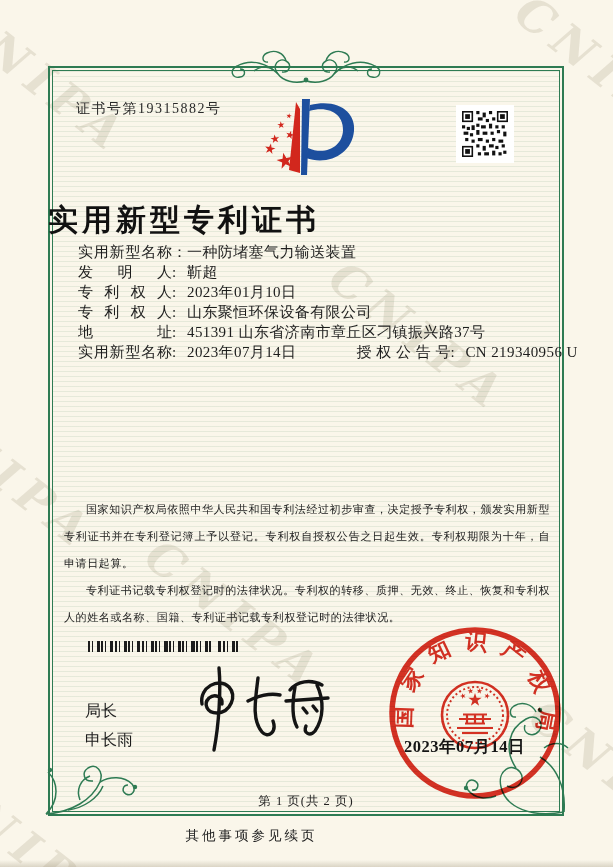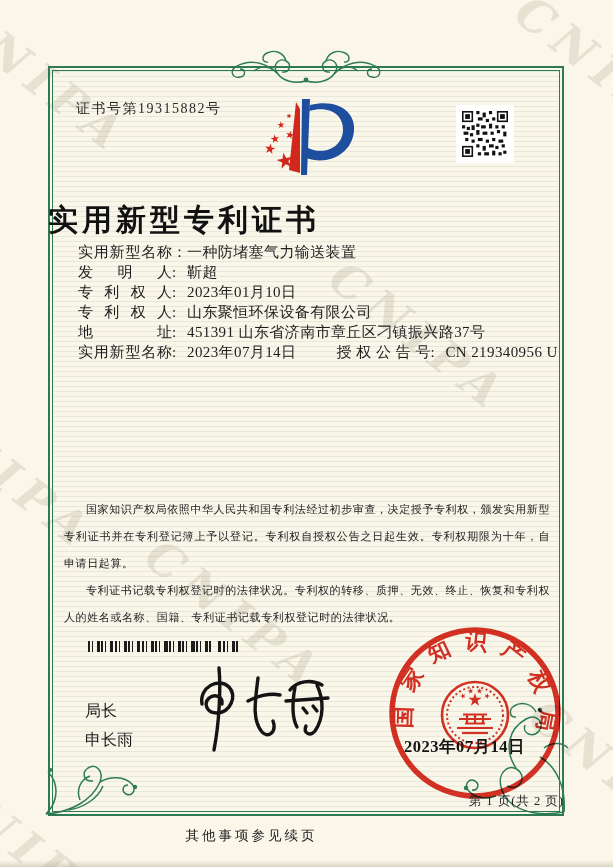--- a/index.html
+++ b/index.html
@@ -64,21 +64,21 @@
     font-size:15px;color:#1d1d1d;
   }
   .frow{white-space:nowrap;line-height:17px;}
   .flabel{
     display:inline-block;width:94px;
     text-align:justify;text-align-last:justify;
     vertical-align:bottom;
   }
   .fcolon{display:inline-block;width:15px;}
   .fvalue{letter-spacing:0.4px;}
-  .fpair2{margin-left:40px;}
+  .fpair2{margin-left:60px;}
   
   .paras{
     position:absolute;left:64px;top:496px;width:486px;
     font-size:11px;line-height:27px;color:#222;
     text-align:justify;letter-spacing:0.6px;
   }
   .paras p{margin:0;text-indent:2em;}
   
   .barcode{
     position:absolute;left:88px;top:641px;width:156px;height:11px;
@@ -94,21 +94,21 @@
   }
   .signature{position:absolute;left:178px;top:660px;}
   .seal{position:absolute;left:386px;top:624px;mix-blend-mode:multiply;}
   .issue-date{
     position:absolute;left:404px;top:736px;width:150px;
     font-size:16.5px;font-weight:bold;color:#151515;letter-spacing:0.5px;
     z-index:5;
   }
   .page-num{
     position:absolute;left:48px;top:793px;width:516px;
-    text-align:right;font-size:12.5px;color:#222;letter-spacing:1px;
+    text-align:center;font-size:12.5px;color:#222;letter-spacing:1px;
   }
   .footer-note{
     position:absolute;left:0;top:827px;width:503px;
     text-align:center;font-size:13.5px;color:#222;letter-spacing:3px;
   }
   .page-edge{
     position:absolute;left:0;bottom:0;width:613px;height:7px;
     background:linear-gradient(rgba(0,0,0,0), rgba(160,150,128,0.35));
   }
 </style>

